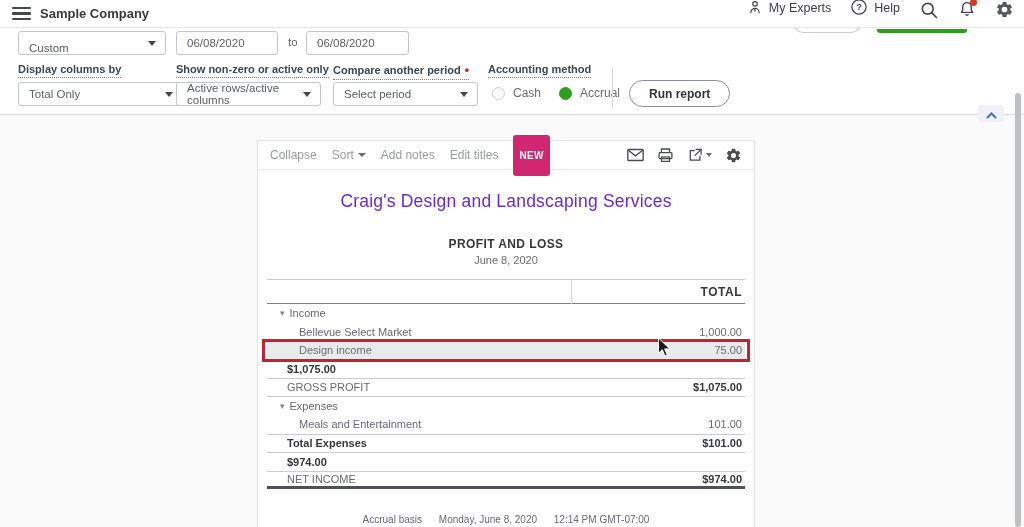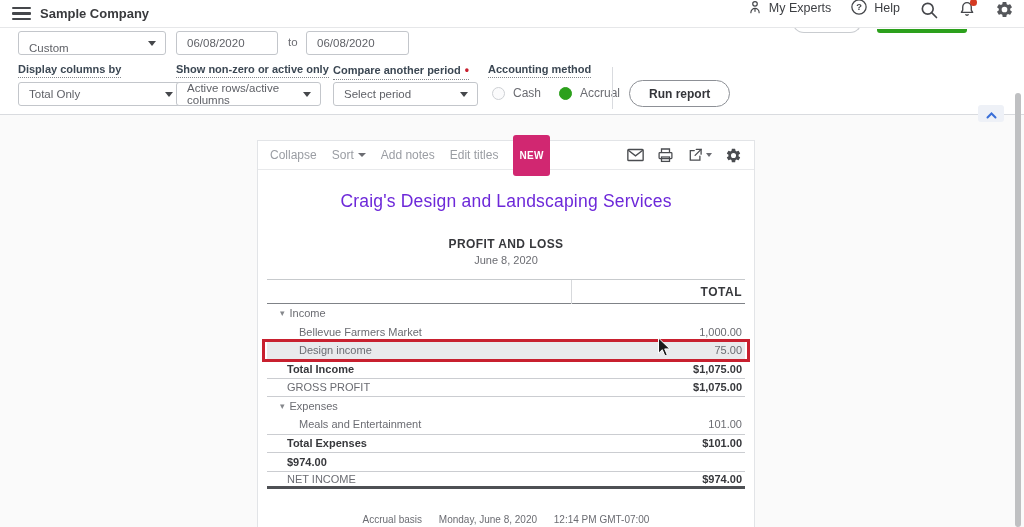--- a/index.html
+++ b/index.html
@@ -267,30 +267,29 @@
         <span class="col-div"></span>
         <span class="total-h">TOTAL</span>
       </div>
       <div id="report-rows">
           <div class="trow section">
             <span class="sec-caret">▾</span>
             <span class="rlabel">Income</span>
             <span class="rvalue"></span>
           </div>
           <div class="trow detail">
-            <span class="rlabel">Bellevue Farmers Market</span>
+            <span class="rlabel">Bellevue Select Market</span>
             <span class="rvalue">1,000.00</span>
           </div>
           <div class="trow detail highlighted">
             <span class="rlabel">Design income</span>
             <span class="rvalue">75.00</span>
             <div class="highlight-box"></div>
           </div>
           <div class="trow total">
-            <span class="rlabel">Total Income</span>
             <span class="rvalue">$1,075.00</span>
           </div>
           <div class="trow gross">
             <span class="rlabel">GROSS PROFIT</span>
             <span class="rvalue">$1,075.00</span>
           </div>
           <div class="trow section">
             <span class="sec-caret">▾</span>
             <span class="rlabel">Expenses</span>
             <span class="rvalue"></span>

